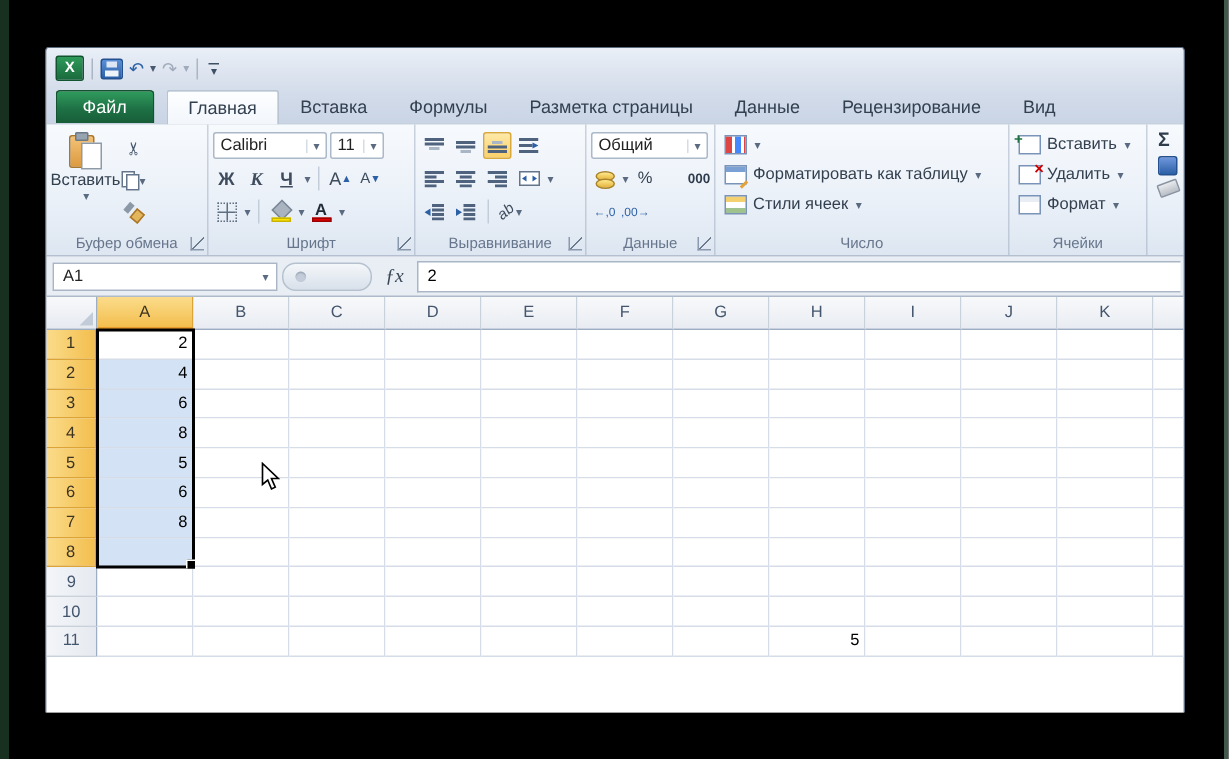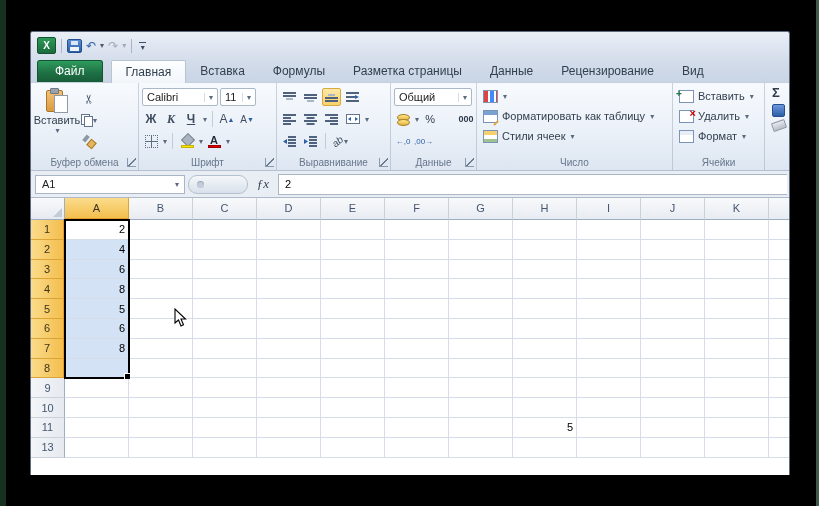--- a/index.html
+++ b/index.html
@@ -629,35 +629,20 @@
         <div class="cell" style="width: 64px;"></div>
         <div class="cell" style="width: 64px;"></div>
         <div class="cell" style="width: 64px;"></div>
         <div class="cell" style="width: 64px;"></div>
         <div class="cell" style="width: 64px;">5</div>
         <div class="cell" style="width: 64px;"></div>
         <div class="cell" style="width: 64px;"></div>
         <div class="cell" style="width: 64px;"></div>
         <div class="cell" style="width: 26px;"></div>
       </div>
-      <div class="grid-row">
-        <div class="rowhdr">13</div>
-        <div class="cell" style="width: 64px;"></div>
-        <div class="cell" style="width: 64px;"></div>
-        <div class="cell" style="width: 64px;"></div>
-        <div class="cell" style="width: 64px;"></div>
-        <div class="cell" style="width: 64px;"></div>
-        <div class="cell" style="width: 64px;"></div>
-        <div class="cell" style="width: 64px;"></div>
-        <div class="cell" style="width: 64px;"></div>
-        <div class="cell" style="width: 64px;"></div>
-        <div class="cell" style="width: 64px;"></div>
-        <div class="cell" style="width: 64px;"></div>
-        <div class="cell" style="width: 26px;"></div>
-      </div>
       <div class="sel-overlay" style="left: 33px; top: 21px; width: 62px; height: 156.4px;"></div>
       <div class="sel-handle" style="left: 93px; top: 175.4px;"></div>
       <div class="cursor" style="left: 143px; top: 110px;"><svg width="13" height="19" viewBox="0 0 13 19">
           <polygon points="1,1 1,15 4.5,12 7,18 9.5,16.8 7,11 11.5,11" fill="#fff" stroke="#000" stroke-width="1.1"></polygon>
         </svg></div>
     </div>
 
 </div>
 
 </body></html>

